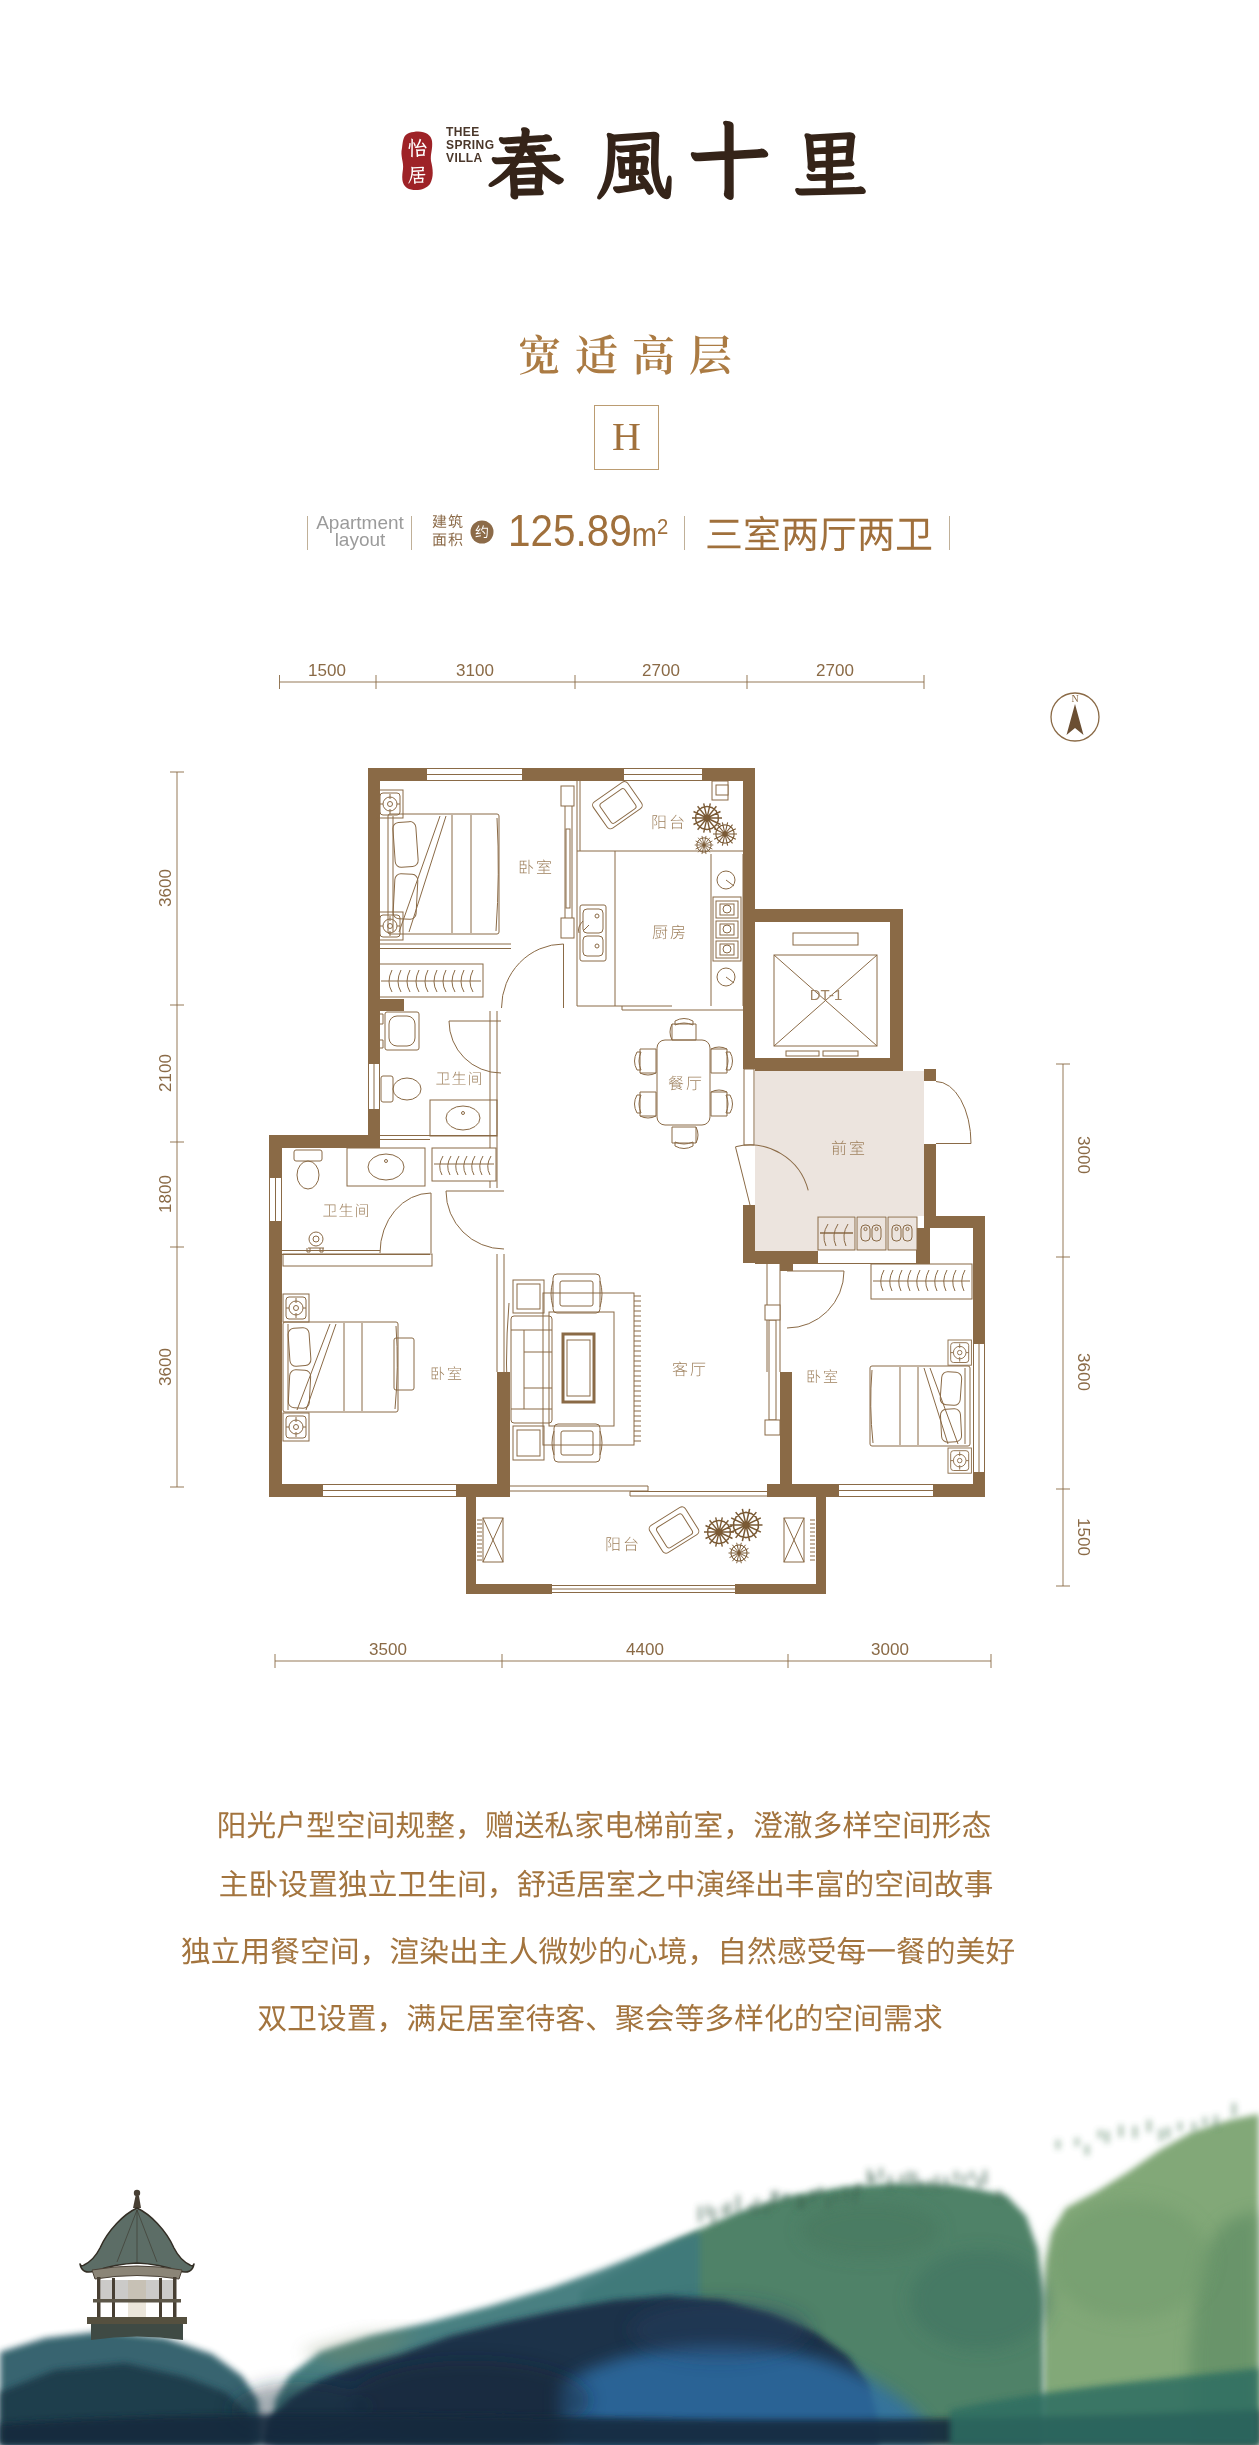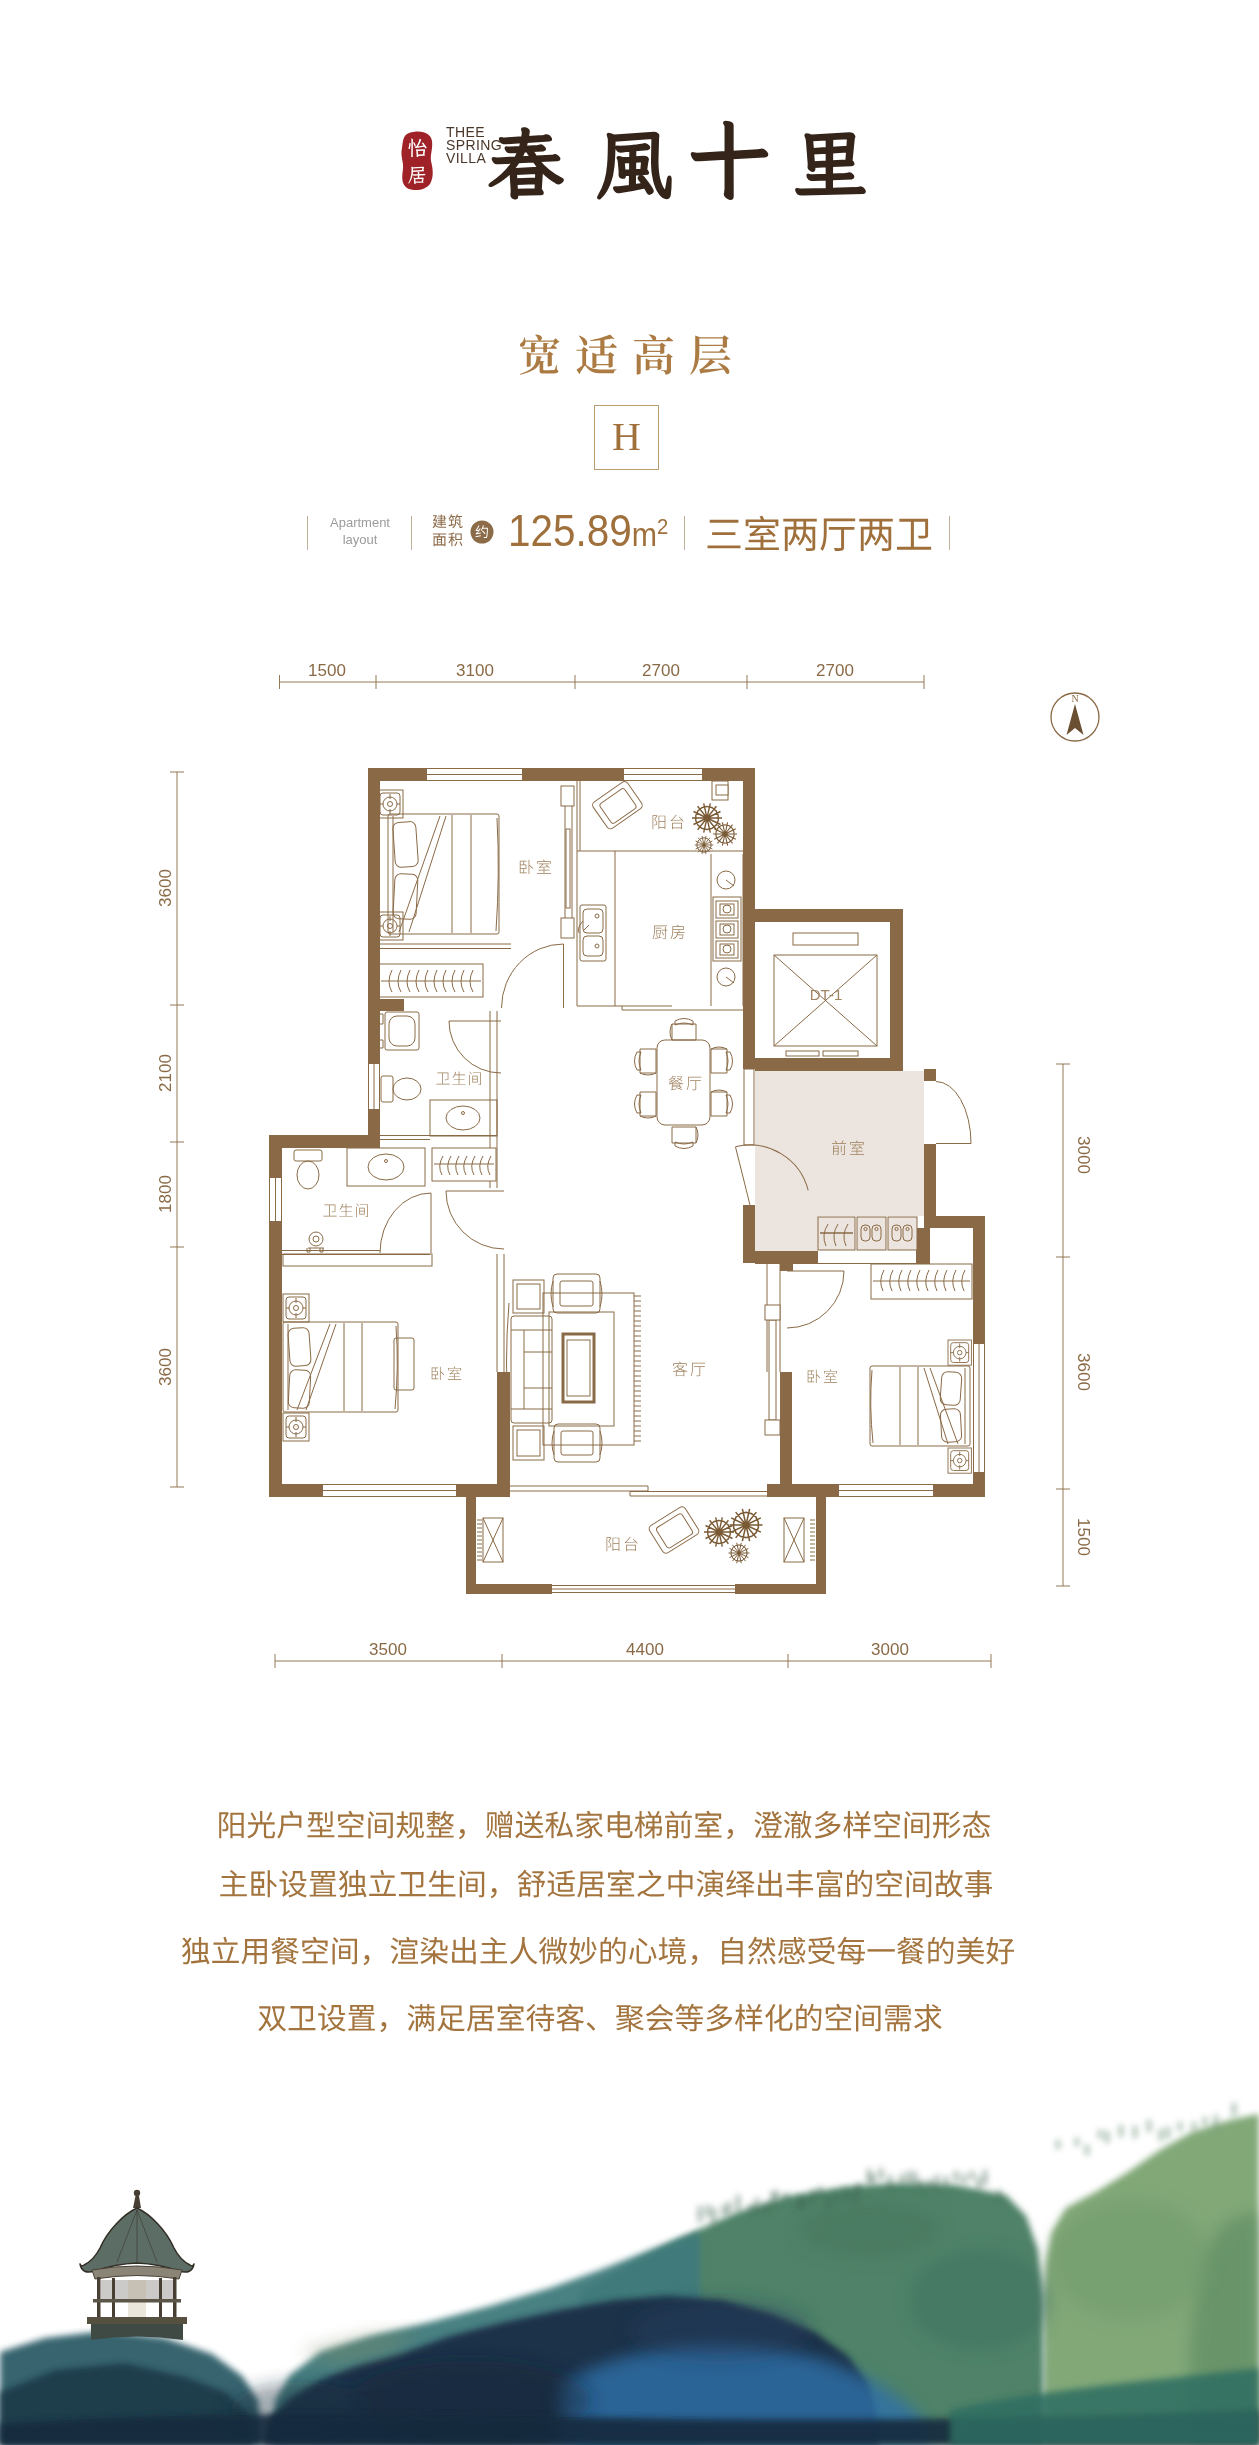--- a/index.html
+++ b/index.html
@@ -128,21 +128,21 @@
 <svg style="position:absolute;left:395px;top:120px" width="480" height="110" viewBox="395 120 480 110">
 <path d="M409,133 C421,129 431,133 432,141 C433,149 430,154 431,161 C433,169 434,177 430,184 C426,190 414,192 407,188 C401,184 402,176 403,169 C404,162 400,156 402,148 C403,141 403,135 409,133 Z" fill="#9e2227"></path>
 <g fill="#fff">
       <use href="#g0" transform="translate(407.5,155.0) scale(0.02000,-0.02000)"></use>
     </g>
 <g fill="#fff">
       <use href="#g1" transform="translate(407.5,182.0) scale(0.02000,-0.02000)"></use>
     </g>
 </svg>
 
-<div style="position:absolute;left:446px;top:126px;font-family:'Liberation Sans',sans-serif;font-weight:normal;font-size:14px;line-height:13px;letter-spacing:.4px;color:#4a372a">THEE<br>SPRING<br>VILLA</div>
+<div style="position:absolute;left:446px;top:126px;font-family:'Liberation Sans',sans-serif;font-weight:bold;font-size:12px;line-height:13px;letter-spacing:.4px;color:#4a372a">THEE<br>SPRING<br>VILLA</div>
 
 <svg style="position:absolute;left:480px;top:110px" width="410" height="100" viewBox="480 110 410 100">
 <g fill="#352419" stroke="#352419" stroke-width="24">
       <use href="#g2" transform="translate(488.0,191.0) scale(0.07600,-0.07600)"></use>
       <use href="#g3" transform="translate(596.0,191.0) scale(0.07600,-0.07600)"></use>
       <use href="#g4" transform="translate(686.0,191.0) scale(0.08600,-0.08600)"></use>
       <use href="#g5" transform="translate(792.0,191.0) scale(0.07600,-0.07600)"></use>
     </g>
 </svg>
 
@@ -155,21 +155,21 @@
     </g>
 </svg>
 
 <div style="position:absolute;left:594px;top:405px;width:63px;height:63px;border:1px solid #bb9c72;color:#a1713c;font-family:'Liberation Serif',serif;font-size:40px;text-align:center;line-height:62px">H</div>
 
 <div style="position:absolute;left:307px;top:516px;width:1px;height:34px;background:#c0b098"></div>
 <div style="position:absolute;left:411px;top:516px;width:1px;height:34px;background:#c0b098"></div>
 <div style="position:absolute;left:684px;top:516px;width:1px;height:34px;background:#c0b098"></div>
 <div style="position:absolute;left:949px;top:516px;width:1px;height:34px;background:#c0b098"></div>
 
-<div style="position:absolute;left:308px;top:514px;width:104px;text-align:center;font-family:'Liberation Sans',sans-serif;font-size:13px;line-height:17px;color:#9b9b9b">Apartment<br>layout</div>
+<div style="position:absolute;left:308px;top:514px;width:104px;text-align:center;font-family:'Liberation Sans',sans-serif;font-size:19px;line-height:17px;color:#9b9b9b">Apartment<br>layout</div>
 
 <svg style="position:absolute;left:425px;top:508px" width="250" height="50" viewBox="425 508 250 50">
 <g fill="#8c6b49">
       <use href="#g10" transform="translate(432.0,527.0) scale(0.01500,-0.01500)"></use>
       <use href="#g11" transform="translate(448.0,527.0) scale(0.01500,-0.01500)"></use>
     </g>
 <g fill="#8c6b49">
       <use href="#g12" transform="translate(432.0,545.0) scale(0.01500,-0.01500)"></use>
       <use href="#g13" transform="translate(448.0,545.0) scale(0.01500,-0.01500)"></use>
     </g>

